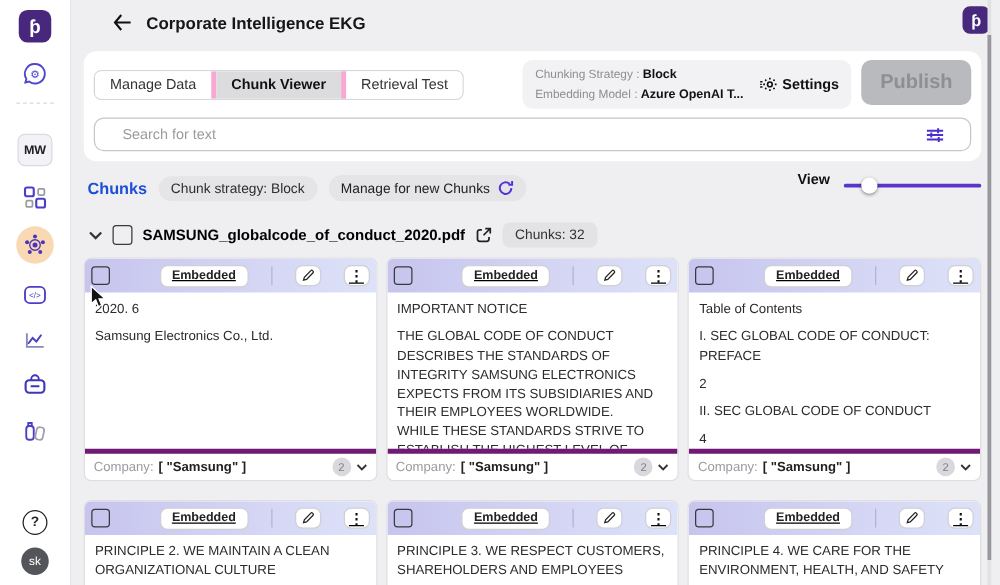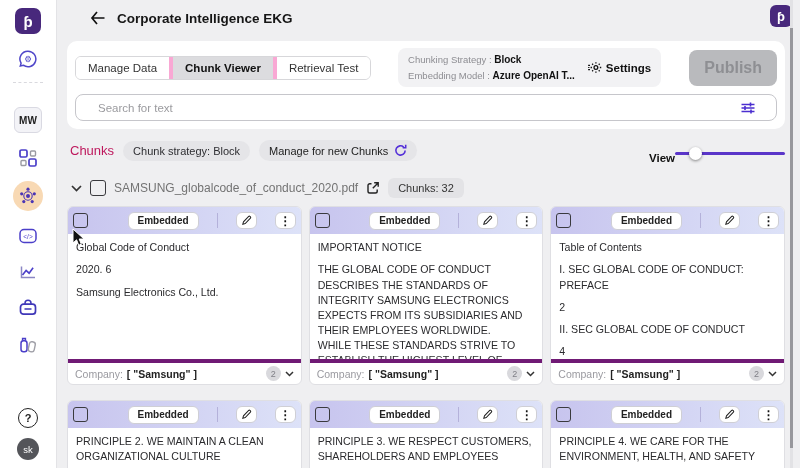--- a/index.html
+++ b/index.html
@@ -20,49 +20,49 @@
   .topbar{height:36px;display:flex;align-items:center;gap:12px;padding-left:23px;}
   .title{font-size:13.5px;font-weight:bold;color:#161616;}
   .corner-logo{position:absolute;top:5px;right:8px;width:22px;height:22px;background:#48287c;border-radius:6px;color:#fff;font-weight:bold;font-size:13px;display:flex;align-items:center;justify-content:center;}
   
   .panel{background:#fff;border-radius:10px;padding:7px 8px 8px;margin-top:5px;}
   .tabs-row{display:flex;align-items:center;}
   .tabs{display:flex;border:1px solid #d7d7da;border-radius:6px;overflow:hidden;background:#fff;}
   .tab{padding:5px 12px;font-size:11.5px;color:#333;background:#fff;border-right:4px solid #f9a8d4;cursor:pointer;white-space:nowrap;}
   .tab:last-child{border-right:none;}
   .tab.active{background:#dcdcdf;color:#111;font-weight:bold;}
-  .config{margin-left:auto;display:flex;align-items:center;gap:20px;}
+  .config{margin-left:auto;display:flex;align-items:flex-start;}
   .config-box{background:#f2f2f4;border-radius:8px;display:flex;align-items:center;gap:12px;padding:4px 10px;}
   .cfg-lines{font-size:9.5px;color:#8d8d92;line-height:1.55;white-space:nowrap;}
   .cfg-lines b{color:#111;font-size:10px;}
   .settings-btn{display:flex;align-items:center;gap:4px;font-size:11.5px;font-weight:bold;color:#111;background:none;border:none;cursor:pointer;padding:0;font-family:inherit;}
   .publish-btn{margin-left:8px;background:#b9babd;color:#8e8f93;font-size:16px;font-weight:bold;border:none;border-radius:8px;padding:9px 15px;font-family:inherit;}
   .search-row{margin-top:7px;border:1px solid #c6c6cb;border-radius:8px;height:25px;display:flex;align-items:center;padding:0 20px;gap:8px;}
   .search-row input{flex:1;border:none;outline:none;font-size:11.5px;color:#333;font-family:inherit;background:transparent;}
   .search-row input::placeholder{color:#9b9b9f;}
   
   .chunksbar{margin-top:11px;display:flex;align-items:center;gap:9px;padding-left:3px;}
-  .chunks-title{font-size:13px;font-weight:normal;color:#be185d;}
+  .chunks-title{font-size:13px;font-weight:bold;color:#1d4ed8;}
   .pill{background:#e5e5e8;border-radius:13px;padding:4px 10px;font-size:11px;white-space:nowrap;}
   .count-pill{color:#97979c;}
   .strategy-pill{color:#2e2e32;font-weight:500;}
   .refresh-pill{color:#222;display:flex;align-items:center;gap:6px;cursor:pointer;}
-  .view-group{position:absolute;right:15px;top:152px;display:flex;align-items:flex-start;}
+  .view-group{position:absolute;right:15px;top:138px;display:flex;align-items:flex-end;gap:11px;}
   .view-label{font-size:11.5px;font-weight:bold;color:#111;}
   .slider-track{width:110px;height:3px;background:#5a35c9;border-radius:2px;position:relative;}
   .slider-thumb{position:absolute;left:14px;top:-5px;width:13px;height:13px;background:#fff;border-radius:50%;box-shadow:0 1px 3px rgba(0,0,0,.45);cursor:pointer;}
   
   .filerow{margin-top:17px;display:flex;align-items:center;gap:8px;padding-left:4px;}
   .cb{width:14px;height:14px;border:1.6px solid #3a3a3e;border-radius:3px;background:transparent;flex:none;cursor:pointer;}
-  .filename{font-size:12px;font-weight:normal;color:#737373;}
+  .filename{font-size:12px;font-weight:bold;color:#000000;}
   .file-chunks-pill{background:#e3e3e6;border-radius:6px;padding:4px 10px;font-size:11px;color:#333;}
   
   .grid{margin-top:8px;display:grid;grid-template-columns:repeat(3,1fr);gap:15px 7px;}
   .card{background:#fff;border:1px solid #dfdfe3;border-radius:6px;display:flex;flex-direction:column;height:179px;overflow:hidden;box-sizing:border-box;}
-  .card-head{height:27px;flex:none;background:linear-gradient(90deg,#c7c4ee,#dde2f8);display:flex;align-items:center;gap:18px;padding:0 5px;}
+  .card-head{height:27px;flex:none;background:linear-gradient(90deg,#c7c4ee,#dde2f8);display:flex;align-items:center;gap:18px;padding:0 5px;text-decoration:underline;}
   .card-head .cb{width:13px;height:13px;}
   .status-pill{margin-left:auto;background:#fff;border:1px solid #cfcfd5;border-radius:6px;font-size:10px;font-weight:bold;color:#222;padding:2.5px 9px;}
   .head-sep{width:1px;height:15px;background:#b4b1da;}
   .icon-btn{background:#fff;border:1px solid #cfcfd5;border-radius:6px;width:21px;height:17px;display:flex;align-items:center;justify-content:center;padding:0;cursor:pointer;font-family:inherit;}
   .kebab{font-size:12px;font-weight:bold;color:#111;line-height:1;}
   .card-body{flex:1;padding:6px 8px 0;font-size:10.6px;line-height:1.42;color:#2b2b2e;overflow:hidden;}
   .card-body p{margin:0 0 7px;white-space:pre-line;}
   .card-foot{flex:none;border-top:4px solid #701a75;height:21px;display:flex;align-items:center;gap:4px;padding:0 7px;cursor:pointer;}
   .foot-label{font-size:10.5px;color:#9a9aa0;}
   .foot-value{font-size:10.5px;color:#222;font-weight:bold;}
@@ -237,21 +237,20 @@
           <button class="icon-btn">
               <svg width="11" height="11" viewBox="0 0 12 12">
                 <path d="M2 10l.7-2.6L8.4 1.6a1 1 0 0 1 1.4 0l.5.5a1 1 0 0 1 0 1.4L4.6 9.3 2 10z" fill="none" stroke="#222" stroke-width="1.1"></path>
               </svg>
             </button>
           <button class="icon-btn">
               <span class="kebab">⋮</span>
             </button>
         </div>
         <div class="card-body">
-            <p>Global Code of Conduct</p>
             <p>2020. 6</p>
             <p>Samsung Electronics Co., Ltd.</p>
           </div>
         <div class="card-foot">
           <span class="foot-label">Company:</span>
           <span class="foot-value">[ "Samsung" ]</span>
           <span class="foot-count">2</span>
           <span>
               <svg width="9" height="6" viewBox="0 0 9 6">
                 <path d="M1 1l3.5 3.5L8 1" stroke="#333" stroke-width="1.5" fill="none"></path>

